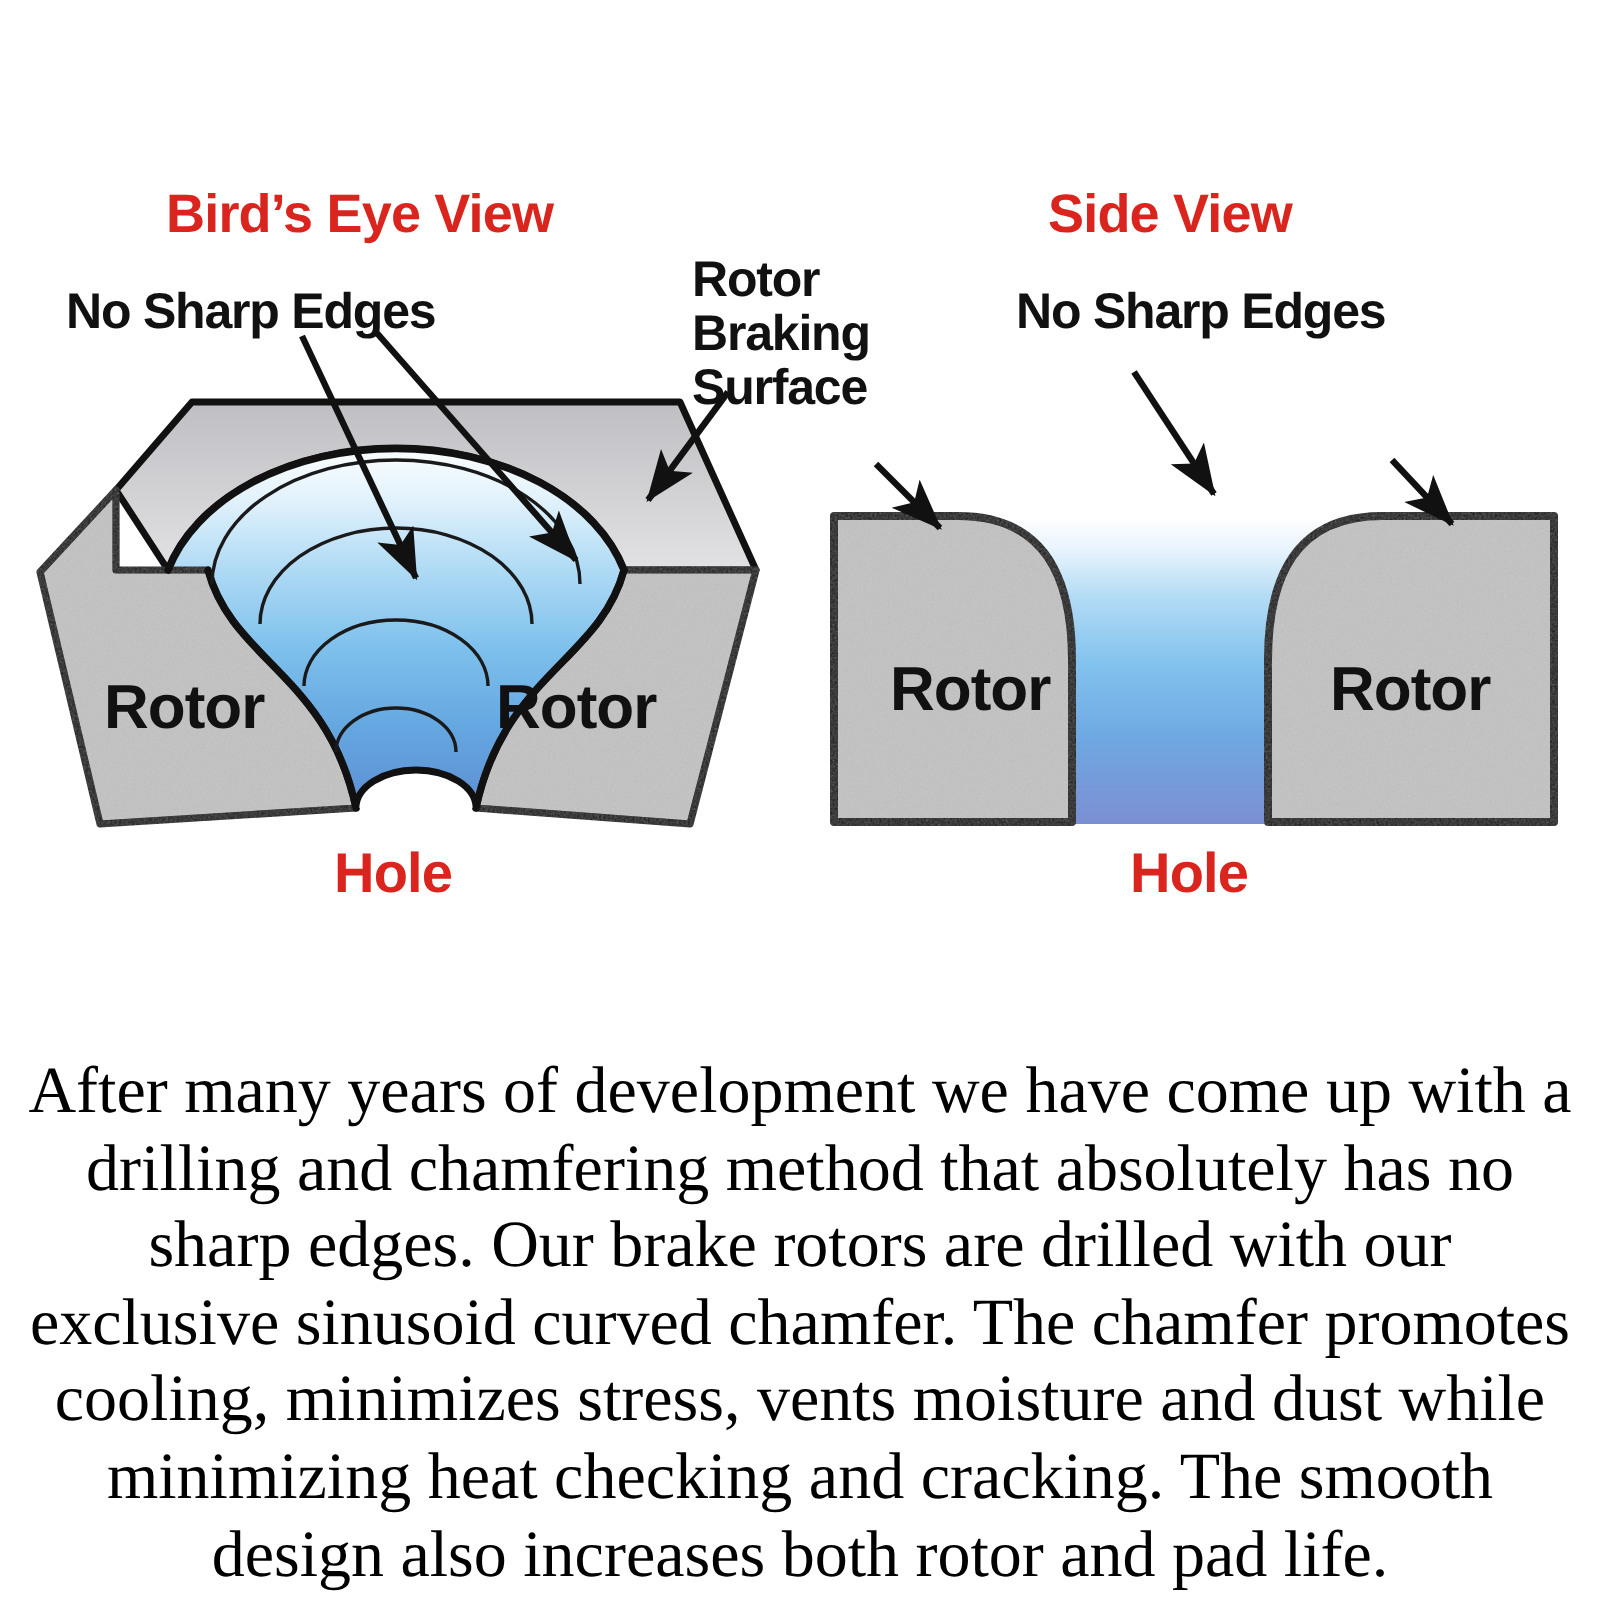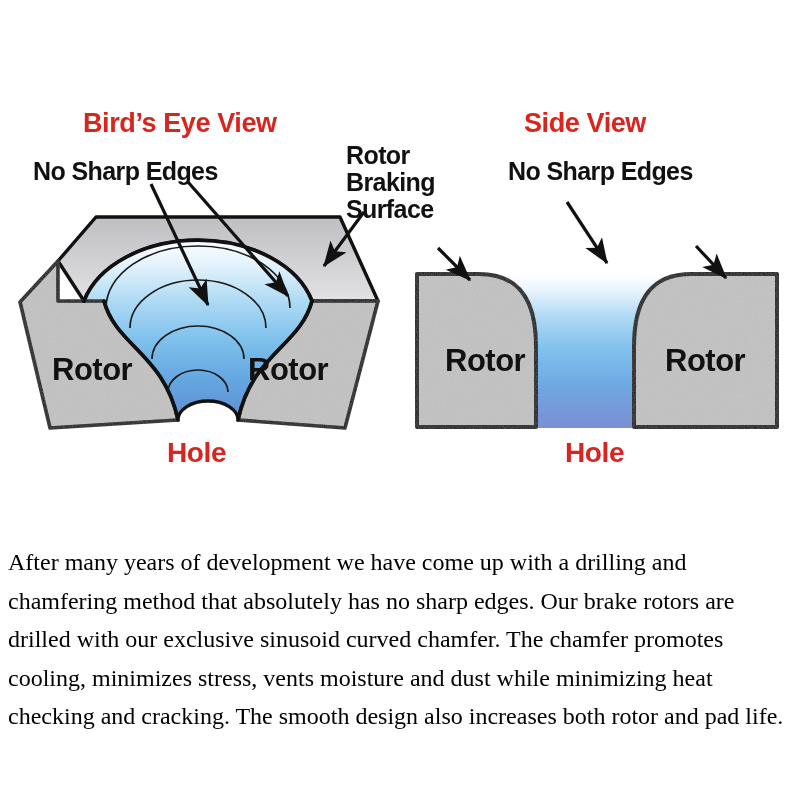--- a/index.html
+++ b/index.html
@@ -9,21 +9,21 @@
   body {
     width: 800px;
     height: 800px;
     background: #ffffff;
     font-family: "Liberation Sans", sans-serif;
     overflow: hidden;
     position: relative;
   }
   #stage {
     position: absolute;
-    left: 0; top: 16px;
+    left: 0; top: 0;
     width: 800px;
     height: 784px;
   }
   .figure-svg {
     position: absolute;
     left: 0; top: 0;
     width: 800px;
     height: 500px;
   }
   .heading-text {
@@ -48,23 +48,23 @@
     font-family: "Liberation Sans", sans-serif;
     font-weight: bold;
     font-size: 28px;
     letter-spacing: -0.4px;
   }
   .body-copy {
     position: absolute;
     left: 8px;
     top: 527px;
     width: 784px;
-    text-align: left;
+    text-align: center;
     font-family: "Liberation Serif", serif;
-    font-size: 24px;
+    font-size: 33px;
     line-height: 38.6px;
     color: #000000;
   }
 </style>
 </head>
 <body>
 
 <div id="stage">
 
   <svg class="figure-svg" viewBox="0 0 800 500">

